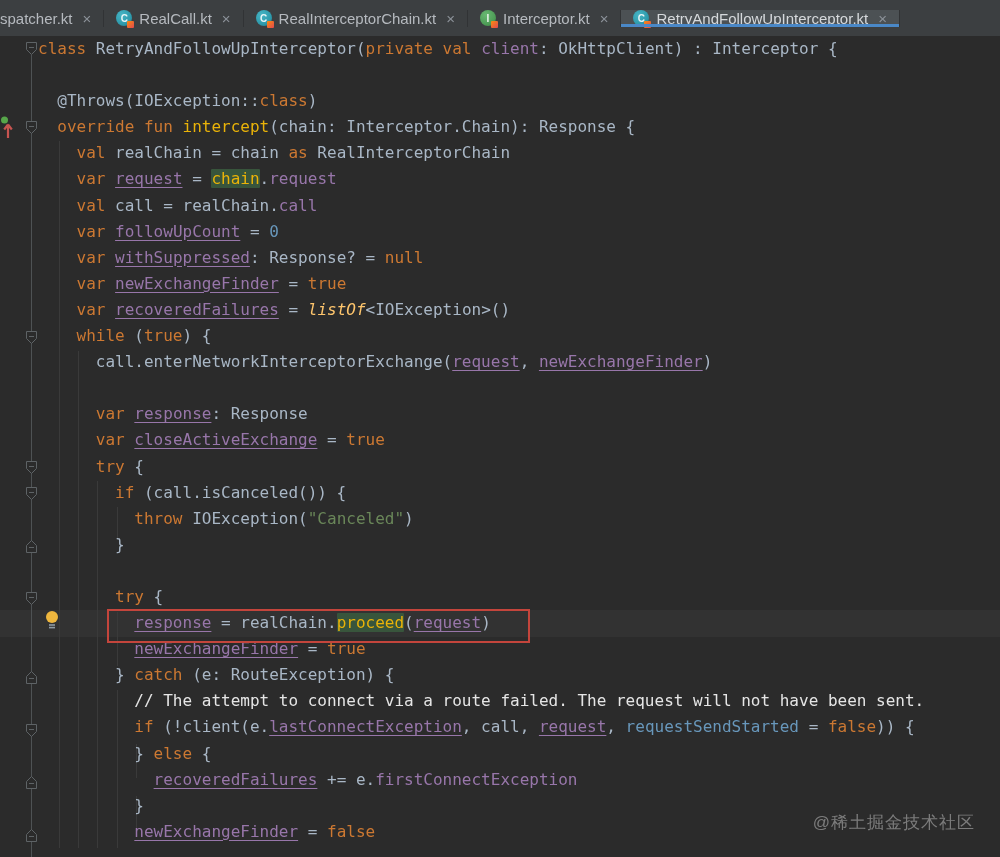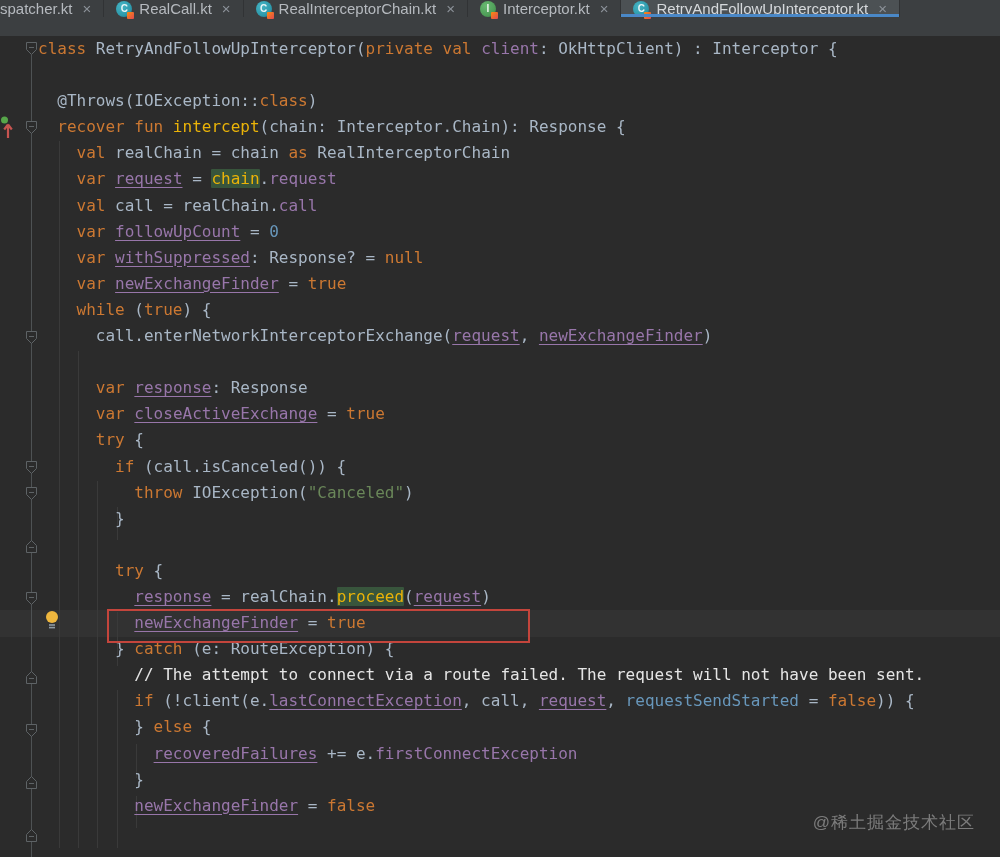--- a/index.html
+++ b/index.html
@@ -1,21 +1,21 @@
 <!DOCTYPE html>
 <html><head>
 <meta charset="utf-8">
 <style>
   html,body{margin:0;padding:0;background:#1e1e1e;}
   #screen{position:relative;width:1000px;height:857px;overflow:hidden;background:#2B2B2B;
           font-family:"Liberation Sans",sans-serif;}
 
   
   #tabbar{position:absolute;top:0;left:0;width:100%;height:36px;background:#3C3F41;
-          display:flex;align-items:flex-start;overflow:hidden;}
+          display:flex;align-items:center;overflow:hidden;}
   .tab{display:flex;align-items:center;gap:7px;padding:0 12px;position:relative;
        font-size:15px;color:#B6BABF;border-right:1px solid #313335;cursor:default;white-space:nowrap;}
   .tab.active{background:#4C5154;color:#D6D9DC;}
   .tab.first{margin-left:-12px;}
   .tab-close{color:#8C9299;font-size:15px;margin-left:3px;line-height:1;}
   .tab-underline{position:absolute;left:0;right:0;bottom:0;height:3px;background:#4A88C7;}
   .file-icon{position:relative;width:16px;height:16px;border-radius:50%;
              display:flex;align-items:center;justify-content:center;
              font-size:10px;font-weight:bold;color:rgba(255,255,255,.88);flex:0 0 16px;}
   .file-icon.kotlin-class{background:radial-gradient(circle at 35% 30%,#46B4C4,#2E9BAD 60%,#20778A);}
@@ -95,27 +95,28 @@
     <div class="indent-guide" style="left: 97px; top: 481px; height: 367px;"></div>
     <div class="indent-guide" style="left: 117px; top: 507px; height: 33px;"></div>
     <div class="indent-guide" style="left: 117px; top: 612px; height: 54px;"></div>
     <div class="indent-guide" style="left: 117px; top: 690px; height: 158px;"></div>
     <div class="indent-guide" style="left: 136px; top: 744px; height: 34px;"></div>
     <div class="indent-guide" style="left: 136px; top: 796px; height: 32px;"></div>
     <div id="code">
       <div class="code-line"><span class="tok-k">class</span><span class="tok-d"> RetryAndFollowUpInterceptor(</span><span class="tok-k">private val</span><span class="tok-d"> </span><span class="tok-p">client</span><span class="tok-d">: OkHttpClient) : Interceptor {</span></div>
       <div class="code-line"></div>
       <div class="code-line"><span class="tok-d">  @Throws(IOException::</span><span class="tok-k">class</span><span class="tok-d">)</span></div>
-      <div class="code-line"><span class="tok-k">  recover fun</span><span class="tok-fn"> intercept</span><span class="tok-d">(chain: Interceptor.Chain): Response {</span></div>
+      <div class="code-line"><span class="tok-k">  override fun</span><span class="tok-fn"> intercept</span><span class="tok-d">(chain: Interceptor.Chain): Response {</span></div>
       <div class="code-line"><span class="tok-k">    val</span><span class="tok-d"> realChain = chain </span><span class="tok-k">as</span><span class="tok-d"> RealInterceptorChain</span></div>
       <div class="code-line"><span class="tok-k">    var</span><span class="tok-d"> </span><span class="tok-u">request</span><span class="tok-d"> = </span><span class="tok-hl">chain</span><span class="tok-d">.</span><span class="tok-p">request</span></div>
       <div class="code-line"><span class="tok-k">    val</span><span class="tok-d"> call = realChain.</span><span class="tok-p">call</span></div>
       <div class="code-line"><span class="tok-k">    var</span><span class="tok-d"> </span><span class="tok-u">followUpCount</span><span class="tok-d"> = </span><span class="tok-num">0</span></div>
       <div class="code-line"><span class="tok-k">    var</span><span class="tok-d"> </span><span class="tok-u">withSuppressed</span><span class="tok-d">: Response? = </span><span class="tok-k">null</span></div>
       <div class="code-line"><span class="tok-k">    var</span><span class="tok-d"> </span><span class="tok-u">newExchangeFinder</span><span class="tok-d"> = </span><span class="tok-k">true</span></div>
+      <div class="code-line"><span class="tok-k">    var</span><span class="tok-d"> </span><span class="tok-u">recoveredFailures</span><span class="tok-d"> = </span><span class="tok-fni">listOf</span><span class="tok-d">&lt;IOException&gt;()</span></div>
       <div class="code-line"><span class="tok-k">    while</span><span class="tok-d"> (</span><span class="tok-k">true</span><span class="tok-d">) {</span></div>
       <div class="code-line"><span class="tok-d">      call.enterNetworkInterceptorExchange(</span><span class="tok-u">request</span><span class="tok-d">, </span><span class="tok-u">newExchangeFinder</span><span class="tok-d">)</span></div>
       <div class="code-line"></div>
       <div class="code-line"><span class="tok-k">      var</span><span class="tok-d"> </span><span class="tok-u">response</span><span class="tok-d">: Response</span></div>
       <div class="code-line"><span class="tok-k">      var</span><span class="tok-d"> </span><span class="tok-u">closeActiveExchange</span><span class="tok-d"> = </span><span class="tok-k">true</span></div>
       <div class="code-line"><span class="tok-k">      try</span><span class="tok-d"> {</span></div>
       <div class="code-line"><span class="tok-k">        if</span><span class="tok-d"> (call.isCanceled()) {</span></div>
       <div class="code-line"><span class="tok-k">          throw</span><span class="tok-d"> IOException(</span><span class="tok-str">"Canceled"</span><span class="tok-d">)</span></div>
       <div class="code-line"><span class="tok-d">        }</span></div>
       <div class="code-line"></div>

